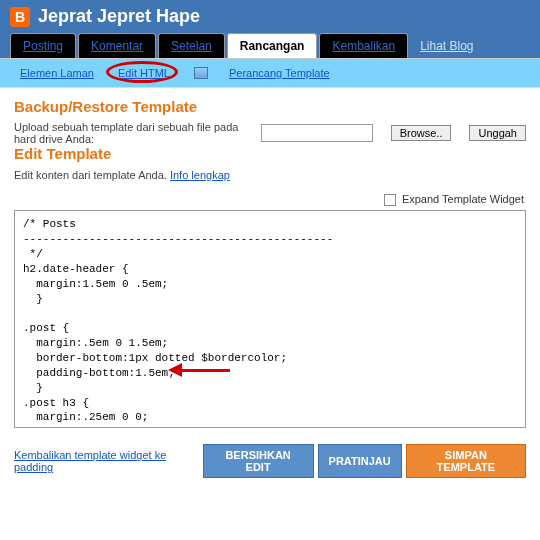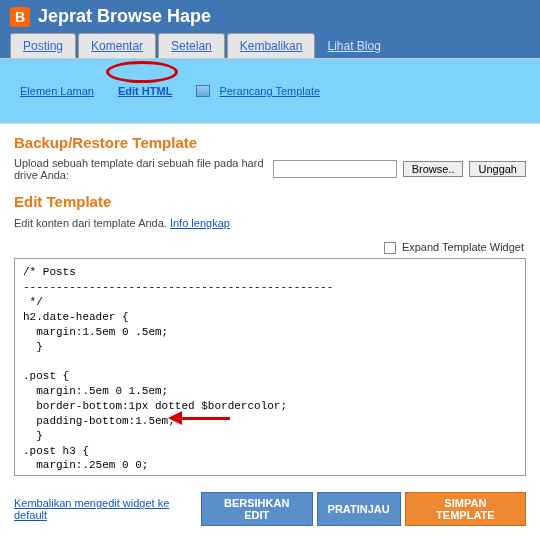--- a/index.html
+++ b/index.html
@@ -1,33 +1,33 @@
 <!DOCTYPE html>
 <html><head>
 <meta charset="utf-8">
 <style>
 * { box-sizing: border-box; margin: 0; padding: 0; }
 body { font-family: Arial, sans-serif; font-size: 12px; background: #fff; width: 540px; height: 540px; overflow: hidden; }
 .header { background: #3f76b3; padding: 6px 10px; display: flex; align-items: center; gap: 8px; }
 .logo { width: 20px; height: 20px; background: #ff6600; border-radius: 3px; display: flex; align-items: center; justify-content: center; color: #fff; font-weight: bold; font-size: 14px; }
 .site-title { color: #fff; font-size: 18px; font-weight: bold; }
 .tabs { background: #3f76b3; padding: 0 10px; display: flex; gap: 2px; align-items: flex-end; border-bottom: 1px solid #ccc;}
-.tab { background: #e5e5e5; padding: 5px 12px; font-size: 12px; color: #3366cc; text-decoration: underline; cursor: pointer; border: 1px solid #999; border-bottom: none; border-radius: 3px 3px 0 0; }
+.tab { background: #000000; padding: 5px 12px; font-size: 12px; color: #3366cc; text-decoration: underline; cursor: pointer; border: 1px solid #999; border-bottom: none; border-radius: 3px 3px 0 0; }
 .tab.active { background: #fff; color: #000; font-weight: bold; text-decoration: none; }
 .tab.link-only { background: transparent; border: none; color: #cde0f5; text-decoration: underline; padding: 5px 10px; }
 .subtabs { background: #7dd3fc; border-bottom: 1px solid #ddd; padding: 6px 20px; display: flex; align-items: center; gap: 18px; font-size: 11px; }
 .subtab { color: #1155cc; text-decoration: underline; cursor: pointer; }
-.subtab.circled { font-weight: bold; position: relative; padding: 20px 6px; }
+.subtab.circled { font-weight: normal; position: relative; padding: 2px 6px; }
 .circle-annot { position: absolute; left: -6px; top: -4px; width: 72px; height: 22px; border: 3px solid #d40000; border-radius: 50%; pointer-events: none; }
-.template-link { display: flex; align-items: center; gap: 9px; }
+.template-link { display: flex; align-items: center; gap: 21px; }
 .tpl-icon { width: 14px; height: 12px; background: linear-gradient(#9cf,#6ad); border: 1px solid #47a; }
 .content { padding: 10px 14px 8px 14px; }
 h2 { color: #e67817; font-size: 15px; font-weight: bold; margin-bottom: 6px; }
 .desc { color: #444; margin-bottom: 10px; font-size: 11px; line-height: 1.4; }
-.upload-row { display: flex; align-items: center; gap: 6px; margin-bottom: 12px; font-size: 11px; color: #444;}
+.upload-row { display: flex; align-items: center; gap: 18px; font-size: 11px; color: #444;}
 .file-box { border: 1px solid #999; background: #fff; width: 150px; height: 18px; }
 .btn-sm { border: 1px solid #888; background: #eee; padding: 1px 8px; font-size: 11px; cursor: pointer; }
 .info-link { color: #1155cc; text-decoration: underline; cursor: pointer; }
 .expand-row { text-align: right; margin: 4px 2px 4px 0; font-size: 11px; color: #333; }
 .checkbox { width: 12px; height: 12px; border: 1px solid #888; display: inline-block; vertical-align: middle; margin-right: 3px; background: #fff;}
 .editor { border: 1px solid #999; background: #fff; padding: 6px 8px; font-family: "Courier New", monospace; font-size: 11px; line-height: 1.35; color: #000; height: 218px; overflow: hidden; position: relative; white-space: pre; }
 .arrow { position: absolute; left: 165px; top: 158px; pointer-events: none; }
 .arrow-line { width: 50px; height: 3px; background: #d40000; }
 .arrow-head { width: 0; height: 0; border-top: 7px solid transparent; border-bottom: 7px solid transparent; border-right: 14px solid #d40000; position: absolute; left: -12px; top: -6px; }
 .footer { display: flex; justify-content: space-between; align-items: center; padding: 8px 14px; }
@@ -35,27 +35,28 @@
 .btn-group { display: flex; gap: 4px; }
 .btn { padding: 4px 10px; font-size: 11px; font-weight: bold; color: #fff; border: 1px solid; cursor: pointer; }
 .btn.blue { background: #5a8fc9; border-color: #3a6fa9; }
 .btn.orange { background: #ee8833; border-color: #cc6611; }
 </style>
 </head>
 <body>
 
 <div class="header">
   <div class="logo">B</div>
-  <div class="site-title">Jeprat Browse Hape</div>
+  <div class="site-title">Jeprat Jepret Hape</div>
 </div>
 
 <div class="tabs">
   <div class="tab">Posting</div>
   <div class="tab">Komentar</div>
   <div class="tab">Setelan</div>
+  <div class="tab active">Rancangan</div>
   <div class="tab">Kembalikan</div>
   <div class="tab link-only">Lihat Blog</div>
 </div>
 
 <div class="subtabs">
   <span class="subtab">Elemen Laman</span>
   <span class="subtab circled">
     <span>Edit HTML</span>
     <span class="circle-annot"></span>
   </span>
@@ -100,19 +101,19 @@
   margin:.25em 0 0;
   padding:0 0 4px;
   font-size:200%;
   font-weight:normal;
   line-height:1.4em;
   color:$titlecolor;
 }</span><div class="arrow"><div class="arrow-head"></div><div class="arrow-line"></div></div></div>
 </div>
 
 <div class="footer">
-  <span class="footer-link">Kembalikan mengedit widget ke default</span>
+  <span class="footer-link">Kembalikan template widget ke padding</span>
   <div class="btn-group">
     <button class="btn blue">BERSIHKAN EDIT</button>
     <button class="btn blue">PRATINJAU</button>
     <button class="btn orange">SIMPAN TEMPLATE</button>
   </div>
 </div>
 
 </body></html>

